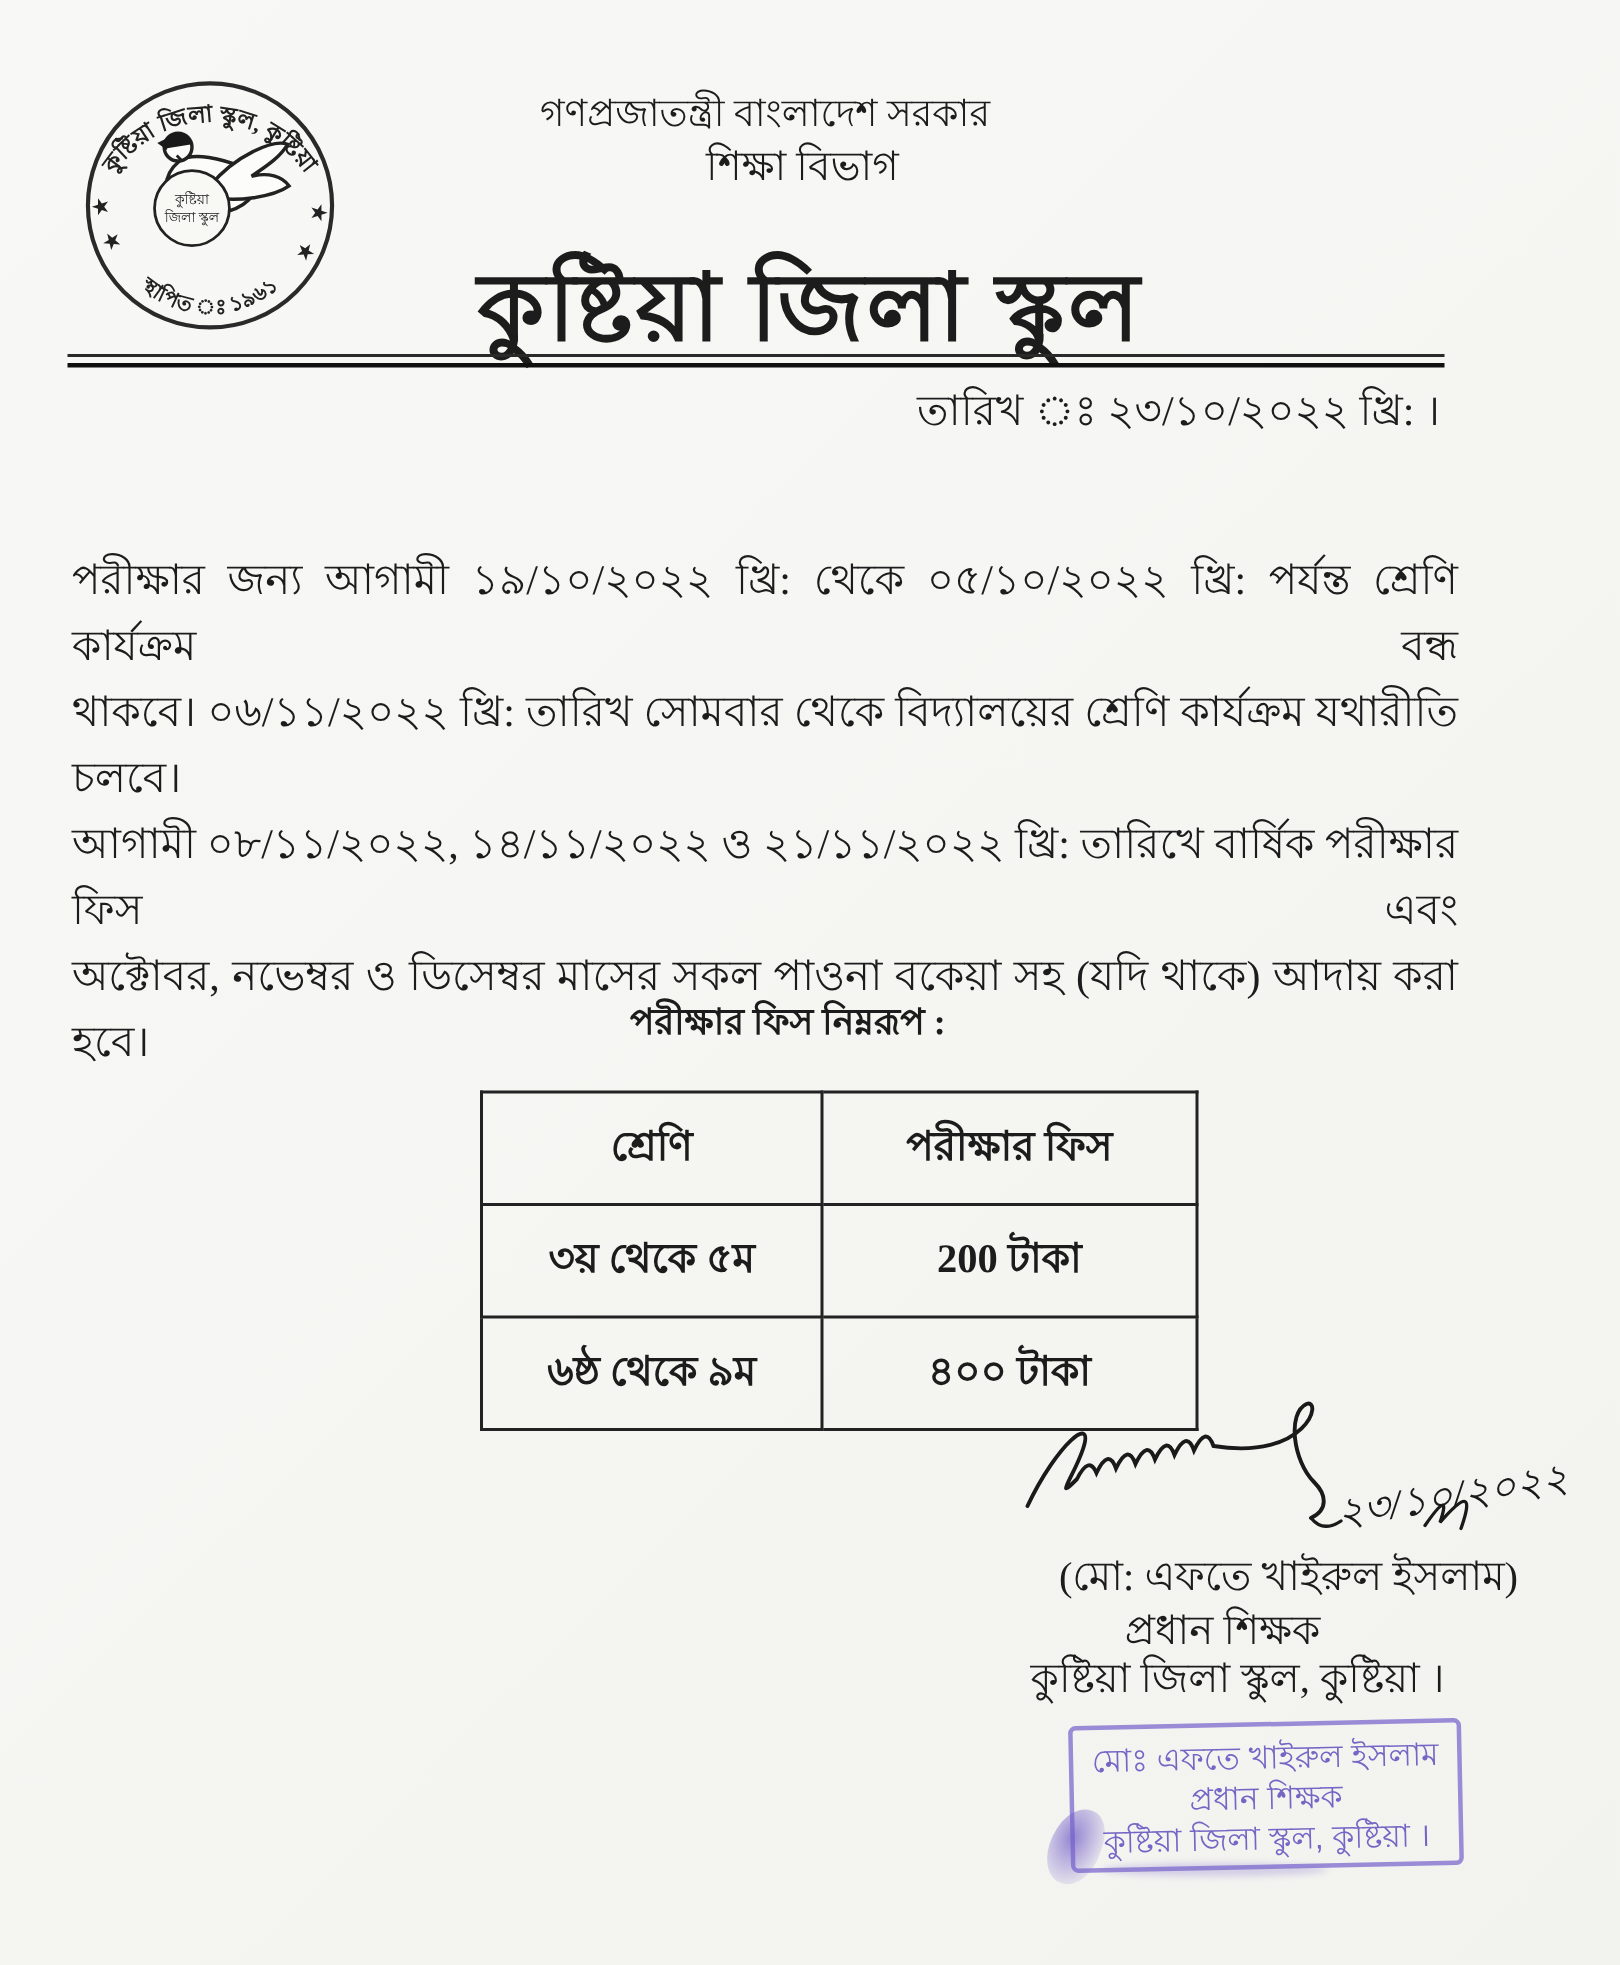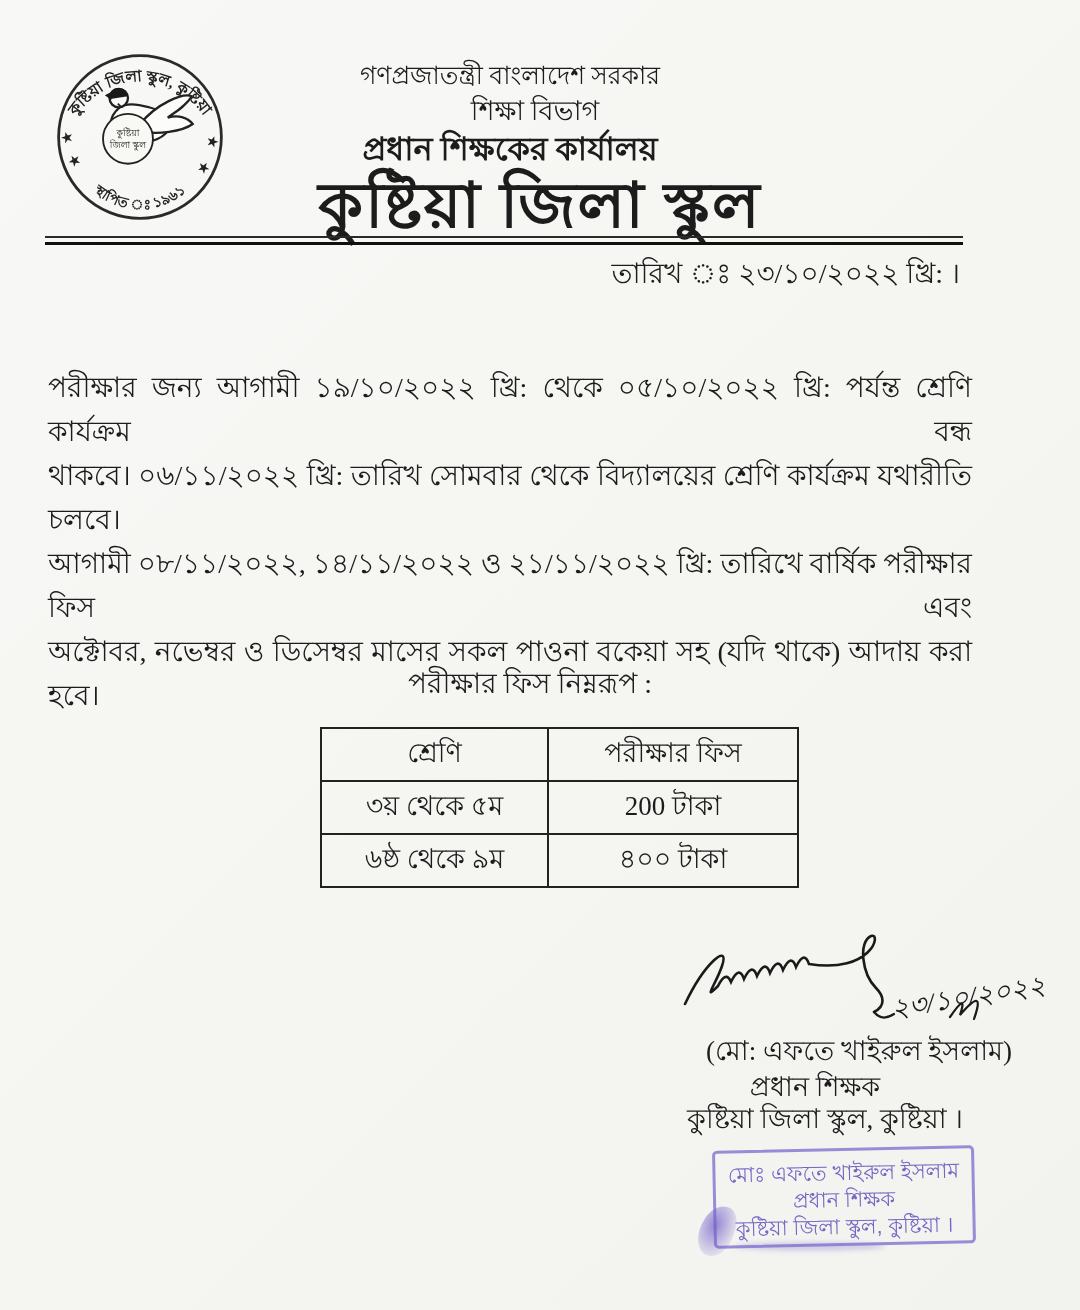--- a/index.html
+++ b/index.html
@@ -22,24 +22,24 @@
     border-top:2px solid #2a2a2a;border-bottom:3px solid #101010;}
   .date-line{right:120px;top:252px;font-size:28px;}
 
   
   .body-text{left:48px;top:366px;width:924px;font-size:28px;line-height:44px;}
   .body-line{text-align:justify;text-align-last:justify;white-space:normal;}
   .body-line.first{text-indent:82px;}
   .body-line.last{text-align-last:left;}
 
   
-  .fees-heading{left:408px;top:662px;font-size:28px;font-weight:400;}
+  .fees-heading{left:420px;top:662px;font-size:24px;font-weight:700;}
   .fees-table{left:320px;top:727px;border-collapse:collapse;font-size:27px;}
   .fees-table td,.fees-table th{border:2px solid #222;text-align:center;
-    font-weight:400;padding:3px 10px;height:33px;}
+    font-weight:700;padding:14px 10px;height:33px;}
   .fees-table .c1{width:205px;}
   .fees-table .c2{width:228px;margin-left:16px;}
 
   
   .sig-svg{left:650px;top:922px;}
   .sig-name{left:694px;top:1030px;width:330px;font-size:27px;text-align:center;}
   .sig-title{left:660px;top:1066px;width:310px;font-size:27px;text-align:center;}
   .sig-school{left:660px;top:1098px;width:330px;font-size:27px;text-align:center;}
 
   
@@ -92,21 +92,20 @@
       <g>
         <circle cx="87" cy="96" r="27" fill="#f8f8f5" stroke="#222" stroke-width="2"></circle>
         <text x="87" y="93" font-size="10" fill="#222" text-anchor="middle">কুষ্টিয়া</text>
         <text x="87" y="106" font-size="10" fill="#222" text-anchor="middle">জিলা স্কুল</text>
       </g>
     </svg>
   </div>
 
   <div class="abs center gov-line">গণপ্রজাতন্ত্রী বাংলাদেশ সরকার</div>
   <div class="abs center dept-line">শিক্ষা বিভাগ</div>
-  <div class="abs center office-line">প্রধান শিক্ষকের কার্যালয়</div>
   <div class="abs center school-title">কুষ্টিয়া জিলা স্কুল</div>
 
   <div class="abs rule"></div>
 
   <div class="abs date-line">তারিখ ঃ ২৩/১০/২০২২ খ্রি: ।</div>
 
   <div class="abs body-text">
     <div class="body-line">পরীক্ষার জন্য আগামী ১৯/১০/২০২২ খ্রি: থেকে  ০৫/১০/২০২২ খ্রি: পর্যন্ত শ্রেণি কার্যক্রম বন্ধ</div>
     <div class="body-line">থাকবে। ০৬/১১/২০২২ খ্রি: তারিখ সোমবার থেকে বিদ্যালয়ের শ্রেণি কার্যক্রম যথারীতি চলবে।</div>
     <div class="body-line">আগামী ০৮/১১/২০২২,  ১৪/১১/২০২২ ও ২১/১১/২০২২ খ্রি: তারিখে বার্ষিক পরীক্ষার ফিস এবং</div>

